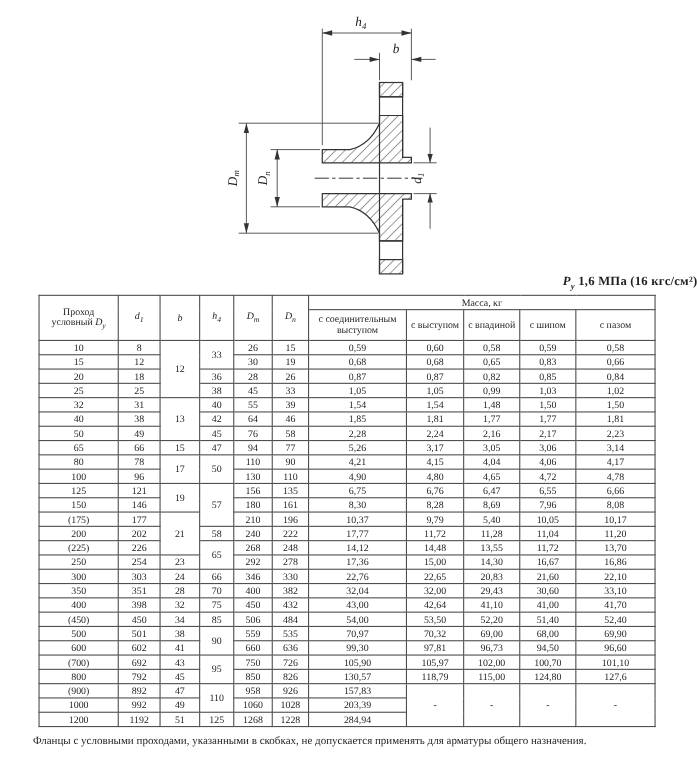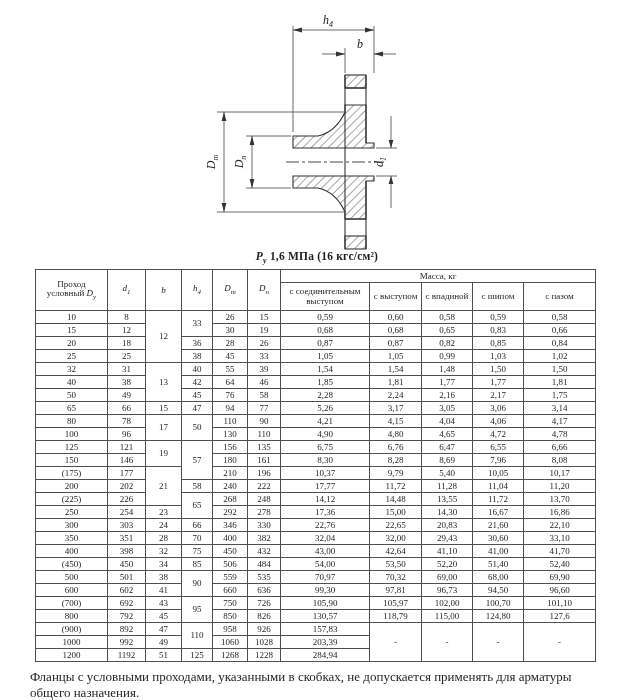--- a/index.html
+++ b/index.html
@@ -4,21 +4,21 @@
 <style>
   html,body{margin:0;padding:0;}
   body{
     width:634px;height:700px;background:#ffffff;
     font-family:"Liberation Serif", serif;color:#1f1f1f;
     position:relative;overflow:hidden;
   }
   .drawing-wrap{width:634px;height:250px;}
   svg{display:block;}
   .caption{
-    text-align:center;font-size:11.5px;font-weight:bold;
+    text-align:right;font-size:11.5px;font-weight:bold;
     margin:0 0 4px 0;letter-spacing:0.2px;
   }
   .caption i{font-style:italic;}
   .caption sub{font-style:italic;font-size:8px;}
   table{
     border-collapse:collapse;table-layout:fixed;
     width:460px;margin-left:35px;padding-left:36px;
   }
   th,td{
     border:1px solid #4f4f4f;
@@ -28,21 +28,21 @@
     font-weight:normal;
     overflow:hidden;
   }
   thead th{font-size:9px;}
   thead tr.sub-row th{height:27px;}
   th.mass-group{height:12px;margin-top:27px;}
   th i{font-style:italic;}
   th sub,td sub{font-style:italic;font-size:7px;}
   th.first-col{white-space:pre-line;}
   .footnote{
-    font-size:13px;margin:7px 20px 0 30px;
+    font-size:10px;margin:7px 20px 0 30px;
   }
 </style>
 </head>
 <body>
 
 <div class="drawing-wrap">
 <svg width="634" height="250" viewBox="0 0 634 250">
   <defs>
     <pattern id="hatch" width="6" height="6" patternUnits="userSpaceOnUse" patternTransform="rotate(45)">
       <line x1="0" y1="0" x2="0" y2="6" stroke="#4a4a4a" stroke-width="1"></line>
@@ -227,21 +227,21 @@
       <tr>
         <td>50</td>
         <td>49</td>
         <td>45</td>
         <td>76</td>
         <td>58</td>
         <td>2,28</td>
         <td>2,24</td>
         <td>2,16</td>
         <td>2,17</td>
-        <td>1,75</td>
+        <td>2,23</td>
       </tr>
       <tr>
         <td>65</td>
         <td>66</td>
         <td>15</td>
         <td>47</td>
         <td>94</td>
         <td>77</td>
         <td>5,26</td>
         <td>3,17</td>

